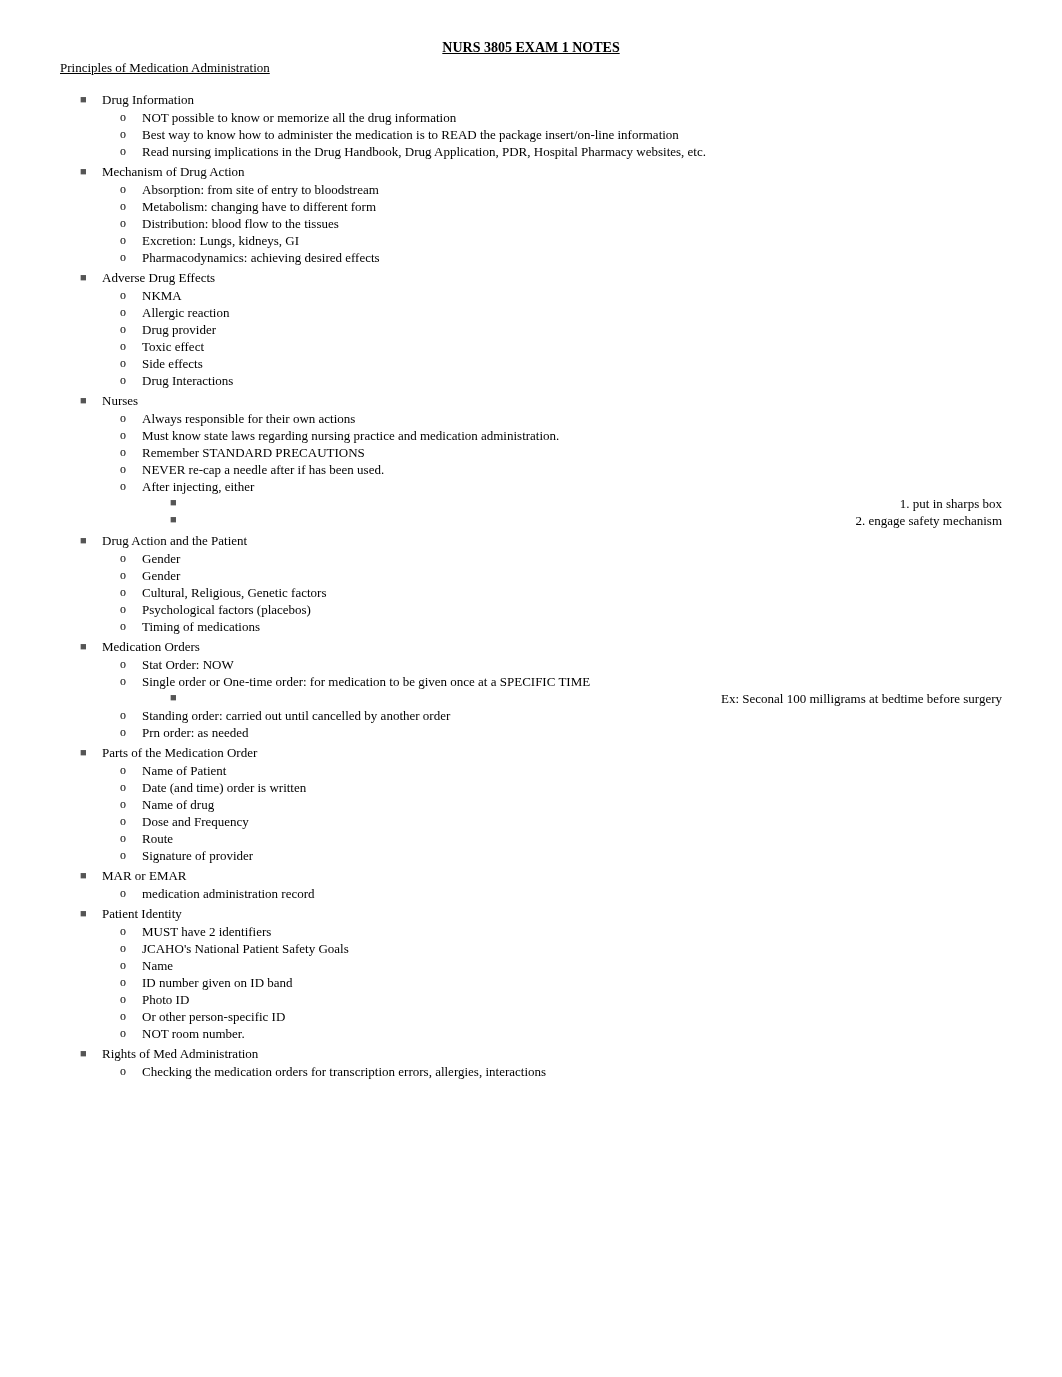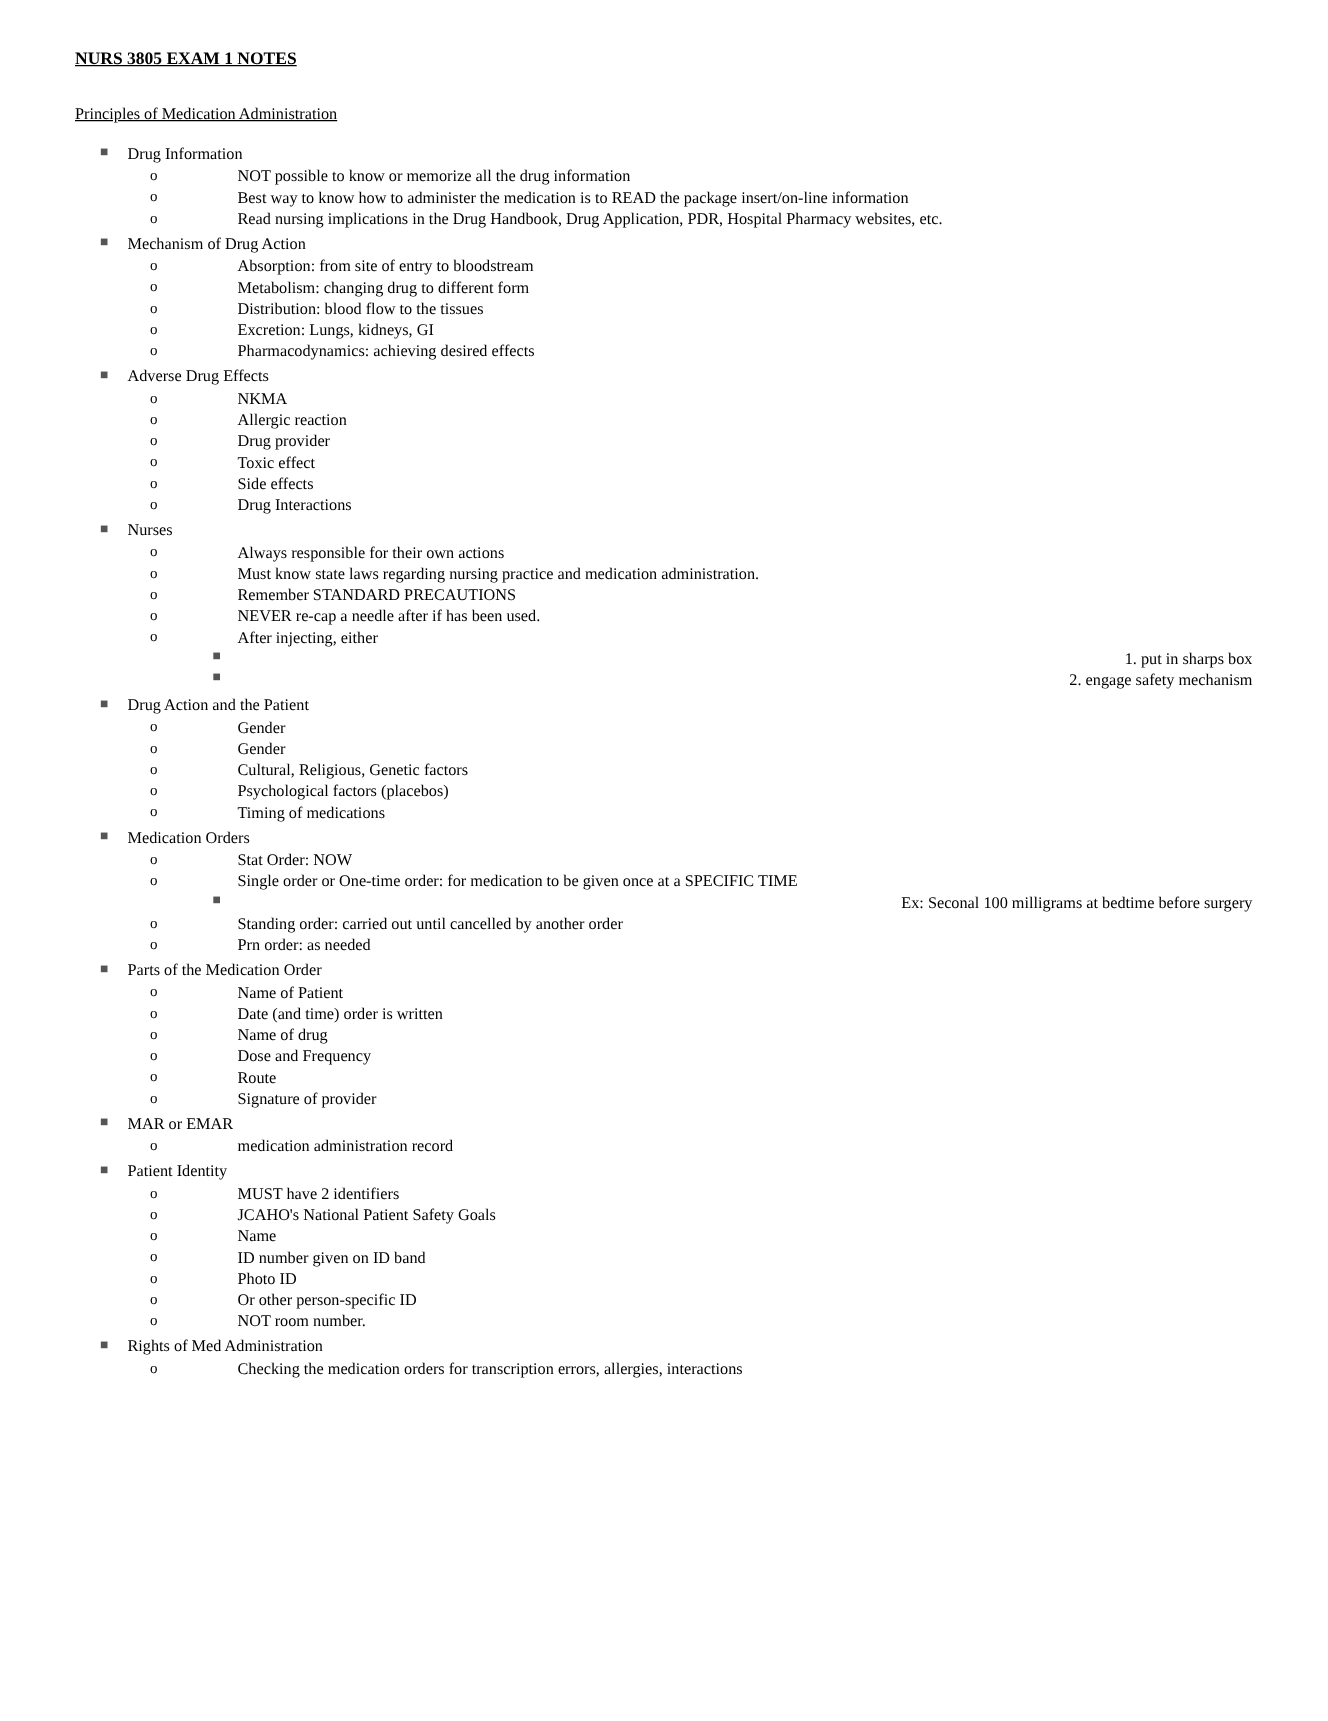--- a/index.html
+++ b/index.html
@@ -10,23 +10,24 @@
     body {
       background: #ffffff;
       font-family: 'Times New Roman', Times, serif;
       font-size: 13px;
       color: #000000;
       width: 1062px;
       min-height: 1377px;
       padding: 40px 60px 40px 60px;
     }
     .page-title {
+      text-align: center;
       font-size: 14px;
       font-weight: bold;
-      margin-bottom: 27px;
+      margin-bottom: 4px;
       text-decoration: underline;
     }
     .section-header {
       font-size: 13px;
       font-weight: normal;
       text-decoration: underline;
       margin-bottom: 16px;
     }
     .level1 {
       margin-left: 20px;
@@ -49,21 +50,20 @@
       align-items: flex-start;
       margin-bottom: 1px;
     }
     .level2-bullet {
       min-width: 16px;
       font-size: 12px;
       margin-right: 6px;
     }
     .level2-content {
       flex: 1;
-      margin-left: 48px;
     }
     .level3 {
       margin-left: 110px;
       display: flex;
       align-items: flex-start;
       margin-bottom: 1px;
     }
     .level3-bullet {
       min-width: 16px;
       font-size: 12px;
@@ -111,21 +111,21 @@
   <div class="level1">
     <span class="level1-bullet indent-marker">■</span>
     <span class="level1-content">Mechanism of Drug Action</span>
   </div>
   <div class="level2">
     <span class="level2-bullet">o</span>
     <span class="level2-content">Absorption: from site of entry to bloodstream</span>
   </div>
   <div class="level2">
     <span class="level2-bullet">o</span>
-    <span class="level2-content">Metabolism: changing drug to different form</span>
+    <span class="level2-content">Metabolism: changing have to different form</span>
   </div>
   <div class="level2">
     <span class="level2-bullet">o</span>
     <span class="level2-content">Distribution: blood flow to the tissues</span>
   </div>
   <div class="level2">
     <span class="level2-bullet">o</span>
     <span class="level2-content">Excretion: Lungs, kidneys, GI</span>
   </div>
   <div class="level2">

